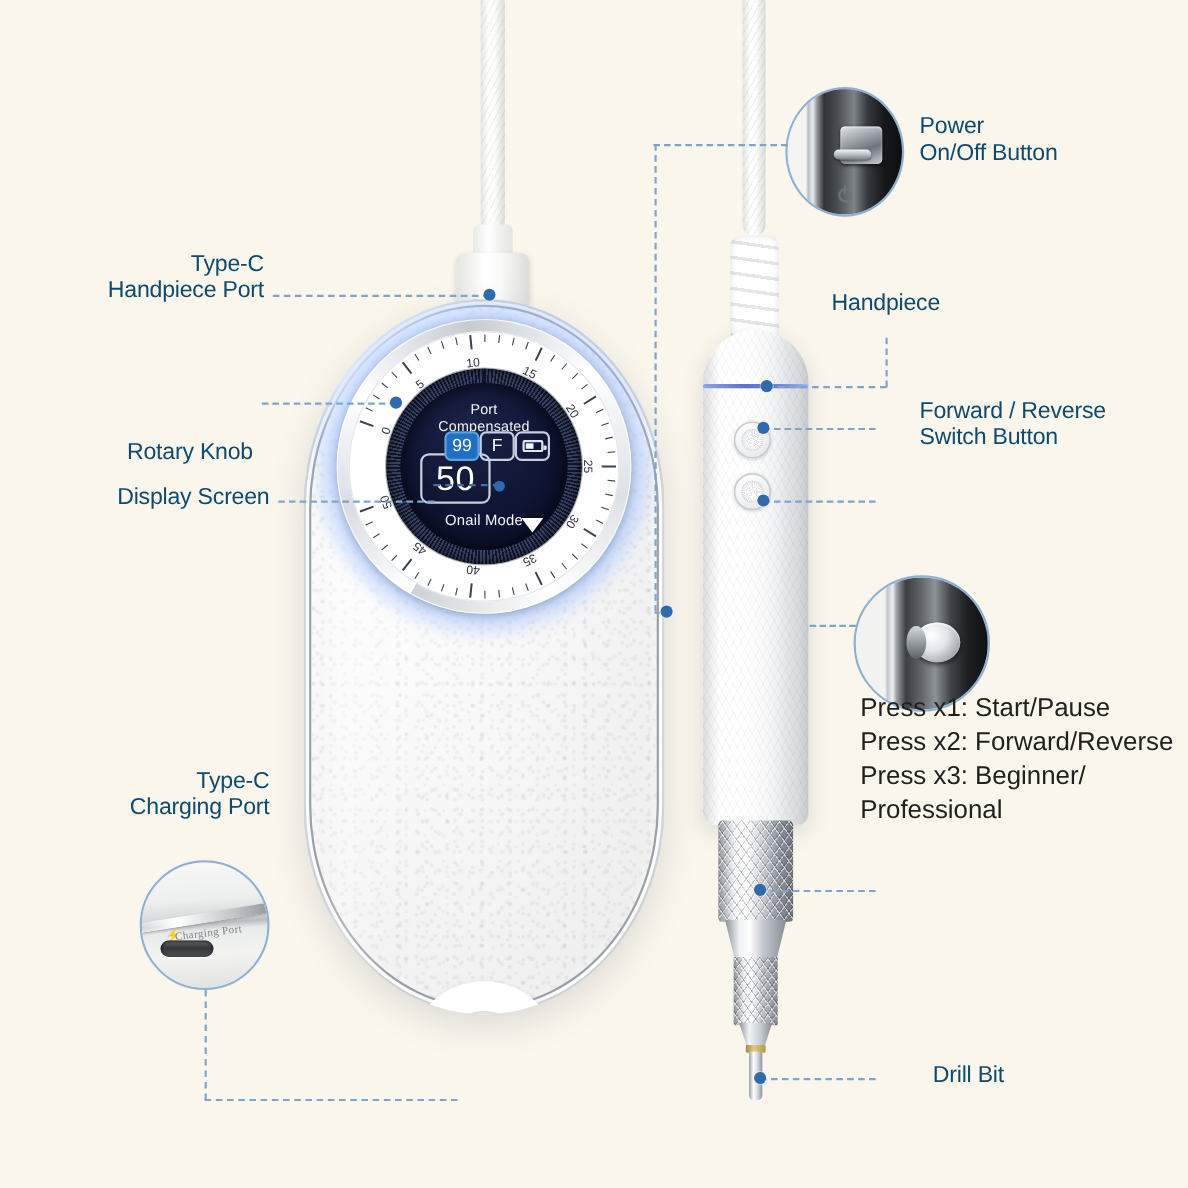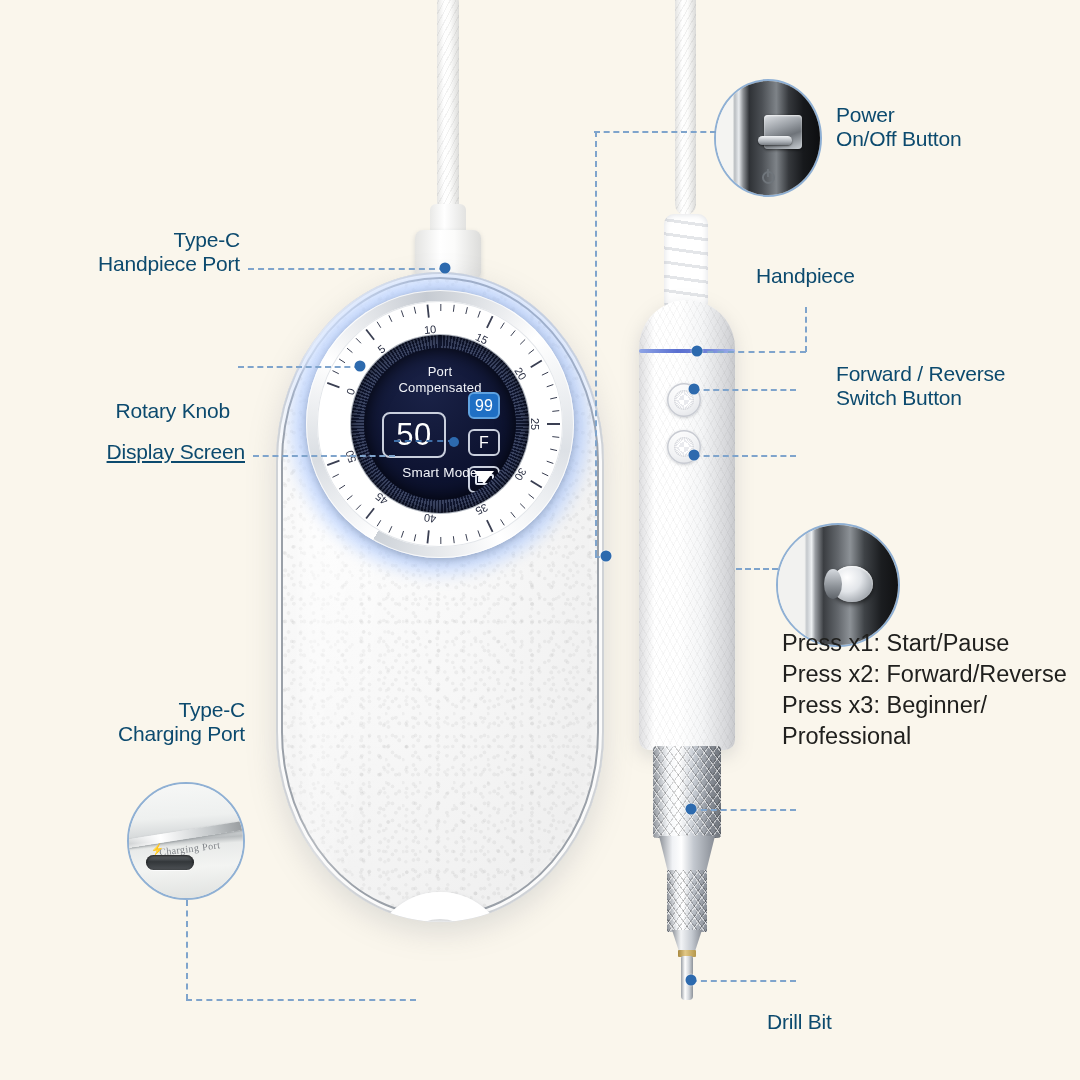--- a/index.html
+++ b/index.html
@@ -180,21 +180,21 @@
     border:2px solid #c9cfdd;
     border-radius:8px;
     display:flex; align-items:center; justify-content:center;
     color:#ffffff;
     font-size:31px;
     letter-spacing:.5px;
   }
   #status-stack {
     position:absolute;
     right:16px; top:44px;
-    display:flex; flex-direction:column; gap:10px; align-items:center;
+    display:flex; flex-direction:row; gap:0; align-items:center;
   }
   .chip {
     width:32px; height:27px;
     border:2px solid #c9cfdd;
     border-radius:6px;
     display:flex; align-items:center; justify-content:center;
     color:#ffffff;
     font-size:16px;
     background:transparent;
   }
@@ -591,21 +591,21 @@
 
         <div id="status-stack">
           <div class="chip hl">99</div>
           <div class="chip">F</div>
           <div class="chip">
               <span class="batt"></span>
             </div>
         </div>
 
         <div id="screen-tick"></div>
-        <div id="screen-label">Smart Mode</div>
+        <div id="screen-label">Onail Mode</div>
         <div id="screen-pointer"></div>
       </div>
     </div>
 
     <div id="ring-emblem"></div>
 
   </div>
 
   <div id="handpiece-cable"></div>
   <div id="strain-relief"></div>
@@ -677,35 +677,35 @@
   <div class="dot" style="left:691px; top:809px;"></div>
 
   <div class="dash-h" style="left:691px; top:980px; width:105px;"></div>
   <div class="dot" style="left:691px; top:980px;"></div>
 
   <div class="label r" style="left:0; top:228px; width:240px;">Type-C
 Handpiece Port</div>
 
   <div class="label r" style="left:0; top:367px; width:230px;margin-top:32px;">Rotary Knob</div>
 
-  <div class="label r" style="left:0; top:440px; width:245px;text-decoration:underline;">Display Screen</div>
+  <div class="label r" style="left:0; top:440px; width:245px;">Display Screen</div>
 
   <div class="label r" style="left:0; top:698px; width:245px;">Type-C
 Charging Port</div>
 
   <div class="label l" style="left:836px; top:103px; width:244px;">Power
 On/Off Button</div>
 
   <div class="label l" style="left:756px; top:264px; width:230px;">Handpiece</div>
 
   <div class="label l" style="left:808px; top:362px; width:270px;margin-left:28px;">Forward / Reverse
 Switch Button</div>
 
 
   <div class="note" style="left:782px; top:628px; width:300px;">Press x1: Start/Pause
 Press x2: Forward/Reverse
 Press x3: Beginner/
 Professional</div>
 
 
-  <div class="label l" style="left:767px; top:966px; width:220px;margin-top:44px;">Drill Bit</div>
+  <div class="label l" style="left:848px; top:966px; width:220px;">Drill Bit</div>
 
 </div>
 
 </body></html>

